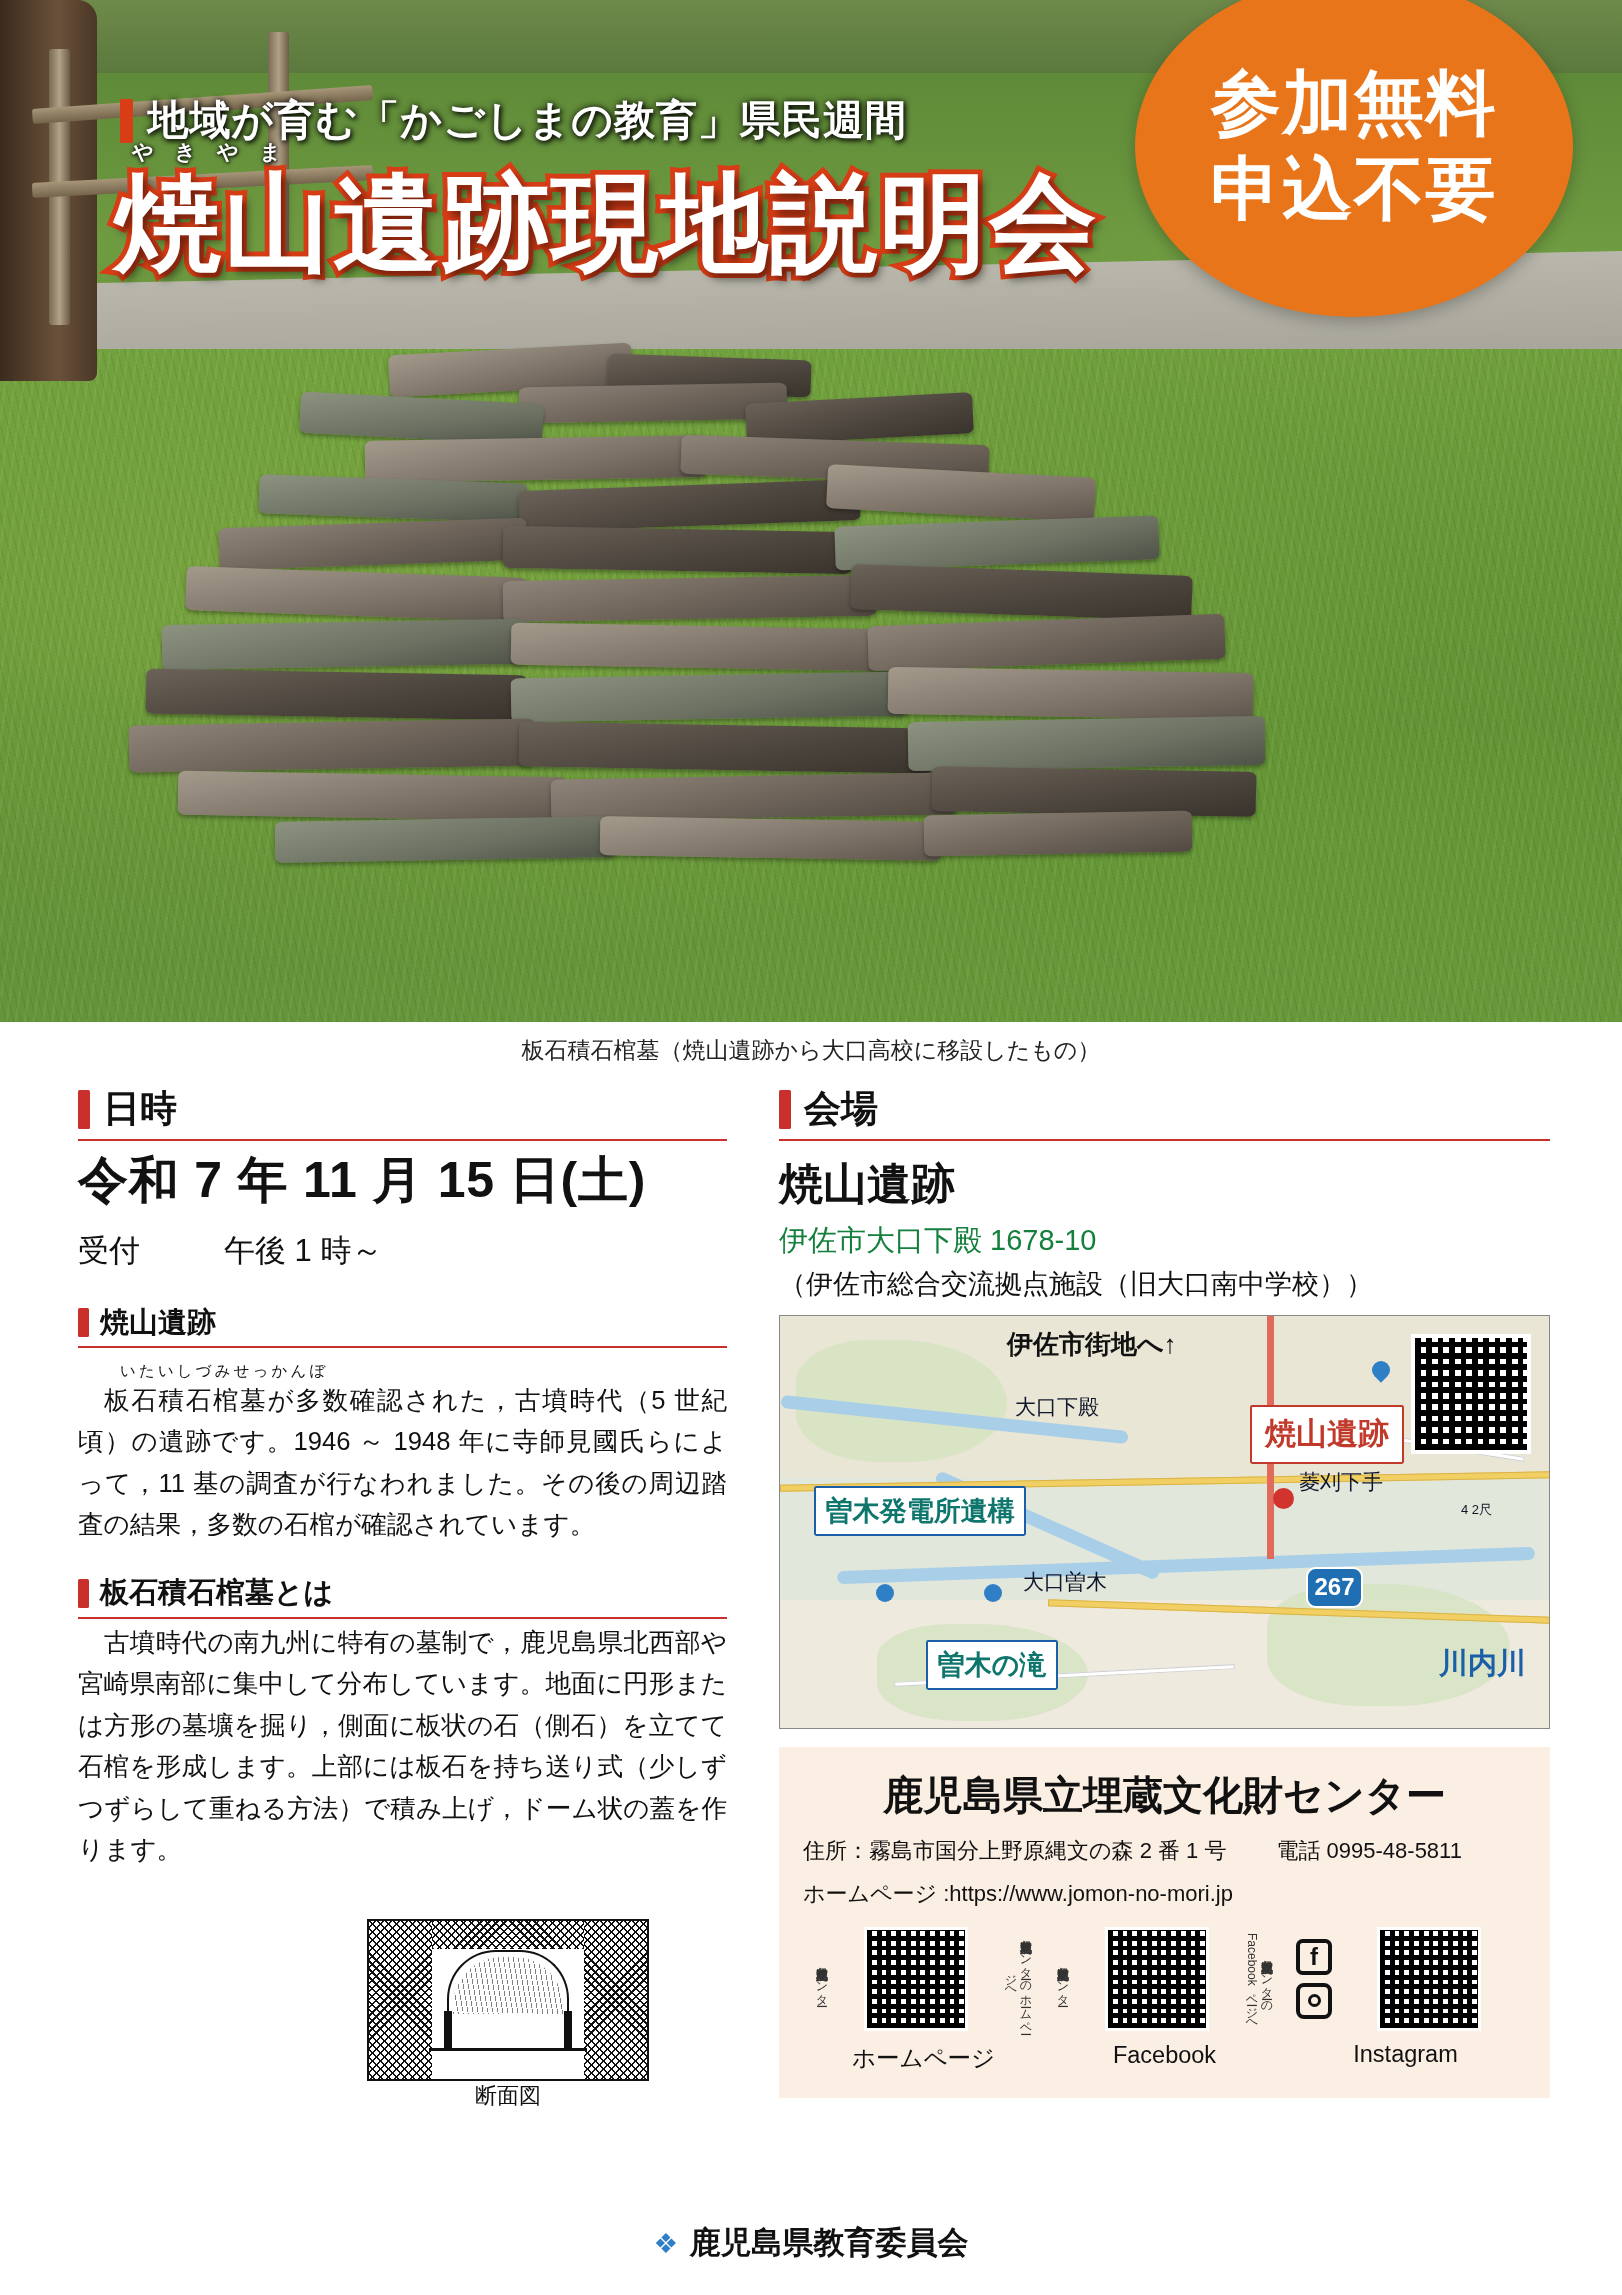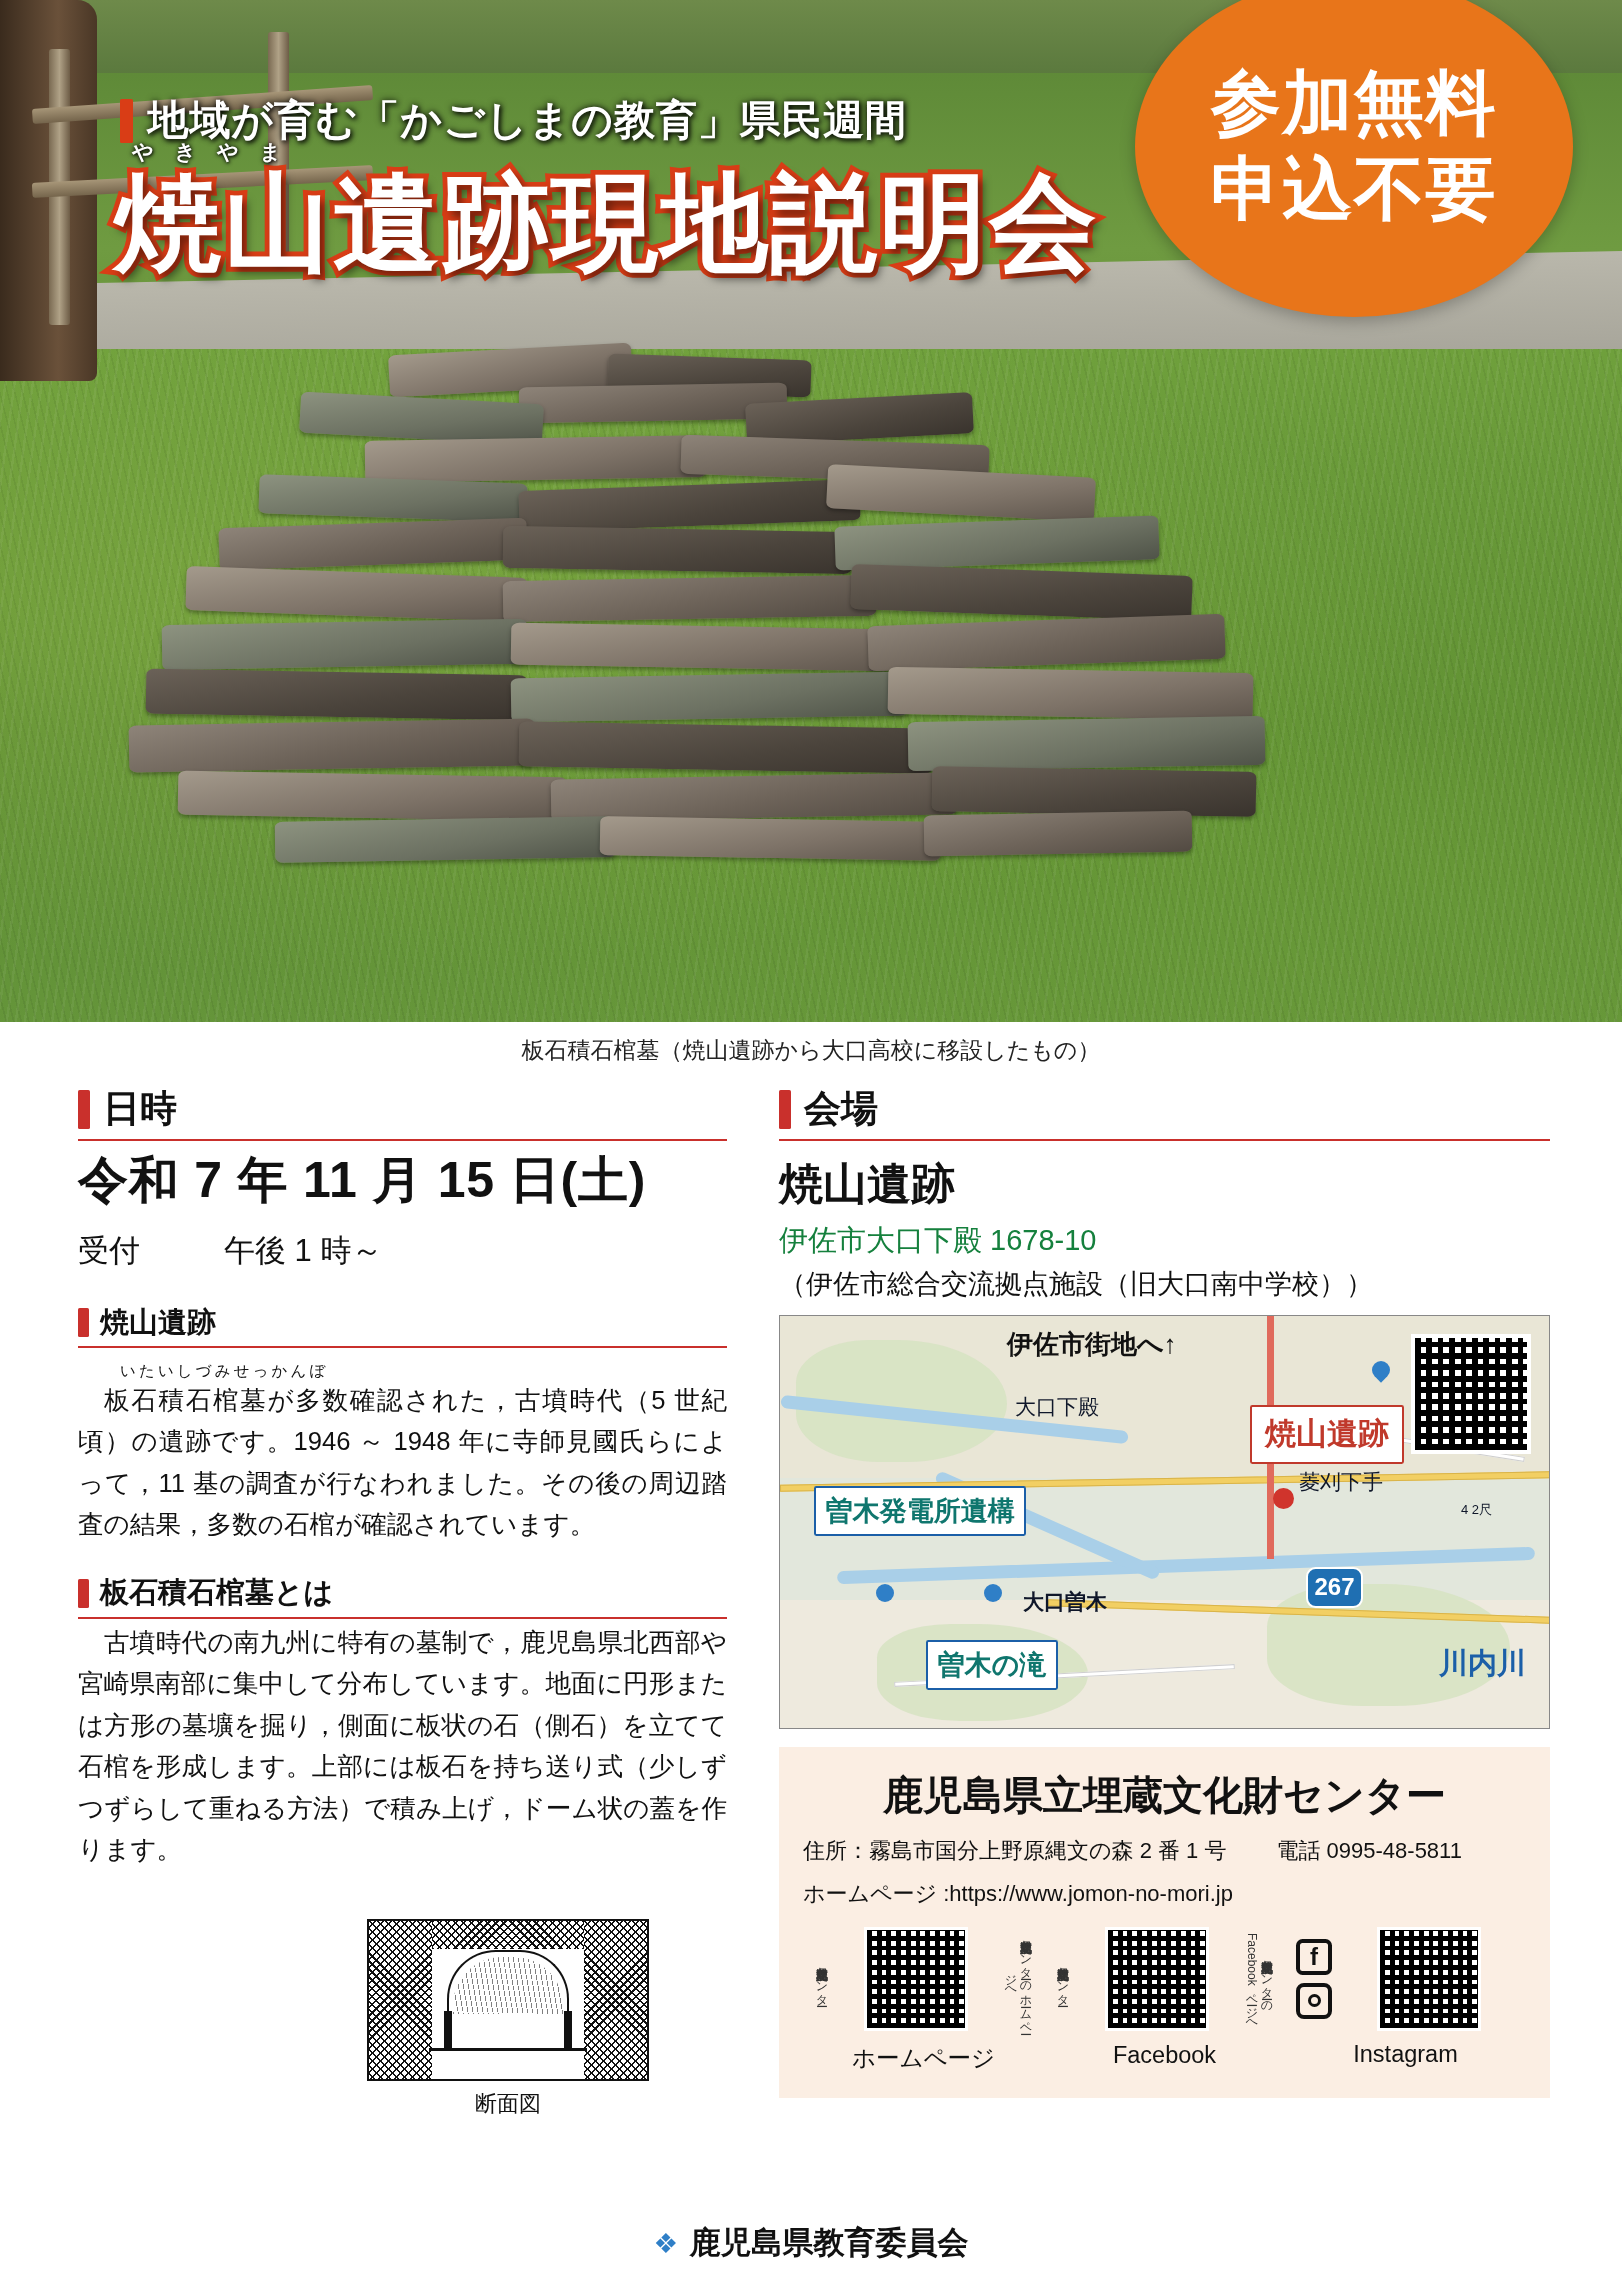--- a/index.html
+++ b/index.html
@@ -198,21 +198,21 @@
     position: absolute; left: 84px; right: 84px; top: 36px; height: 57px;
     background-image: repeating-linear-gradient(80deg, rgba(0,0,0,.5) 0 0.8px, transparent 0.8px 4.9px);
     border-radius: 49px 49px 0 0;
   }
   .floor {
     position: absolute; left: 60px; right: 60px; bottom: 27.6px; height: 3.2px; background: #111;
   }
   .pillar {
     position: absolute; bottom: 31px; width: 8px; height: 37px; background: #111;
   }
-  .diagram-cap { margin-top: 8px; text-align: center; font-size: 22px; color: #111; }
+  .diagram-cap { text-align: center; font-size: 22px; color: #111; }
 
   
   .venue-name { font-size: 44px; font-weight: 700; color: #111; margin-top: 14.6px; }
   .venue-addr { font-size: 29px; color: #15803d; margin-top: 6.5px; }
   .venue-sub { font-size: 27px; color: #111; margin-top: 4.9px; }
 
   .map {
     position: relative; margin-top: 13px; width: 771px; height: 414px;
     border: 1.6px solid #888; overflow: hidden;
     background: #efeadf;
@@ -448,21 +448,21 @@
 
         <div class="road-y" style="left:0px;top:162px;width:771px;transform:rotate(-1deg);"></div>
         <div class="road-y" style="left:268px;top:292px;width:503px;transform:rotate(2deg);"></div>
         <div class="road-r" style="left:487px;top:0px;height:243px;"></div>
         <div class="road-w" style="left:114px;top:357px;width:341px;transform:rotate(-3deg);"></div>
         <div class="road-w" style="left:503px;top:122px;width:243px;transform:rotate(9deg);"></div>
 
         <div class="map-top-note">伊佐市街地へ↑</div>
         <div class="map-label" style="left:235px;top:77px;">大口下殿</div>
         <div class="map-label" style="left:519px;top:152px;">菱刈下手</div>
-        <div class="map-label" style="left:243px;top:272px;font-weight:bold;">大口曽木</div>
+        <div class="map-label" style="left:243px;top:252px;">大口曽木</div>
         <div class="map-label" style="left:681px;top:185px;font-size:13px;">4 2尺</div>
 
         <div class="map-chip big" style="left:470px;top:89px;">焼山遺跡</div>
         <div class="map-chip" style="left:34px;top:170px;">曽木発電所遺構</div>
         <div class="map-chip" style="left:146px;top:324px;">曽木の滝</div>
 
         <div class="map-dot red" style="left:493px;top:172px;"></div>
         <div class="map-dot" style="left:96px;top:268px;"></div>
         <div class="map-dot" style="left:204px;top:268px;"></div>
 

